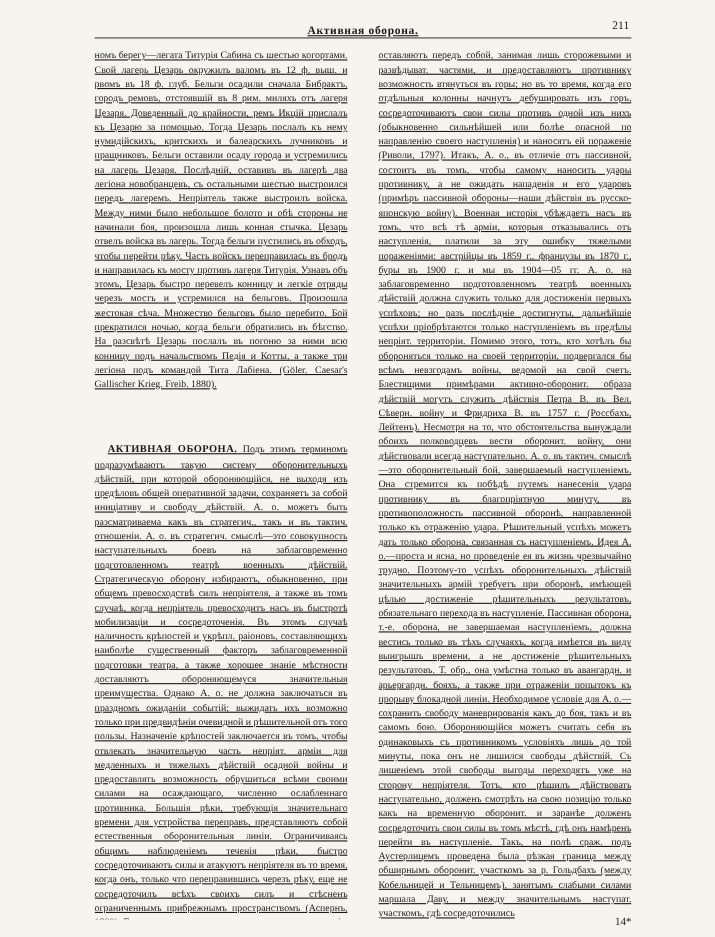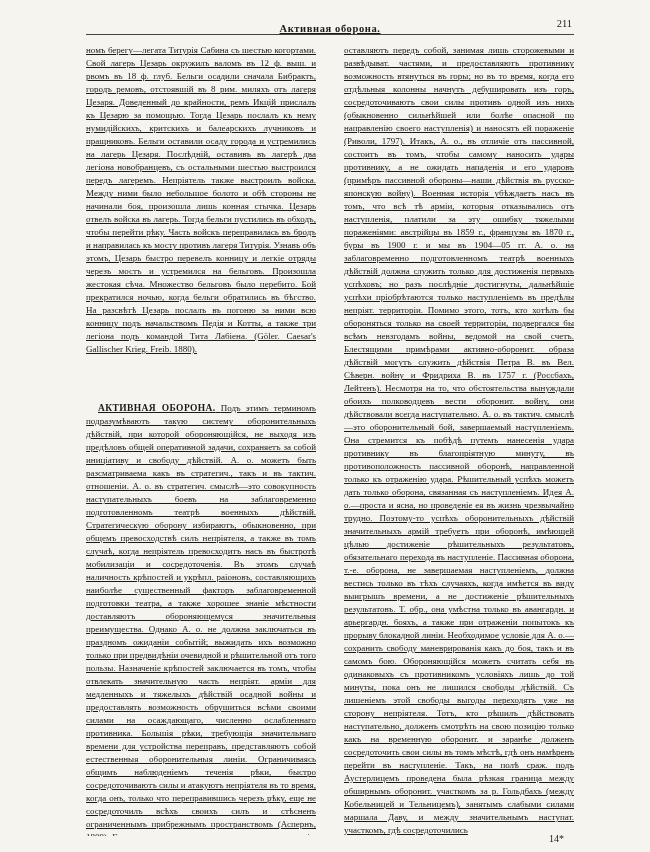--- a/index.html
+++ b/index.html
@@ -56,21 +56,21 @@
   }
   .col p { margin: 0; }
   p.article-start { text-indent: 12px; margin-top: 46px; }
   .article-heading {
     font-weight: bold;
     font-size: 9.5px;
     letter-spacing: 0.4px;
   }
   .sig {
     position: absolute;
-    right: 10px;
+    right: 0;
     bottom: 0;
     font-size: 10px;
   }
 </style>
 </head>
 <body>
 
 <div class="page">
 
   <div class="header">

